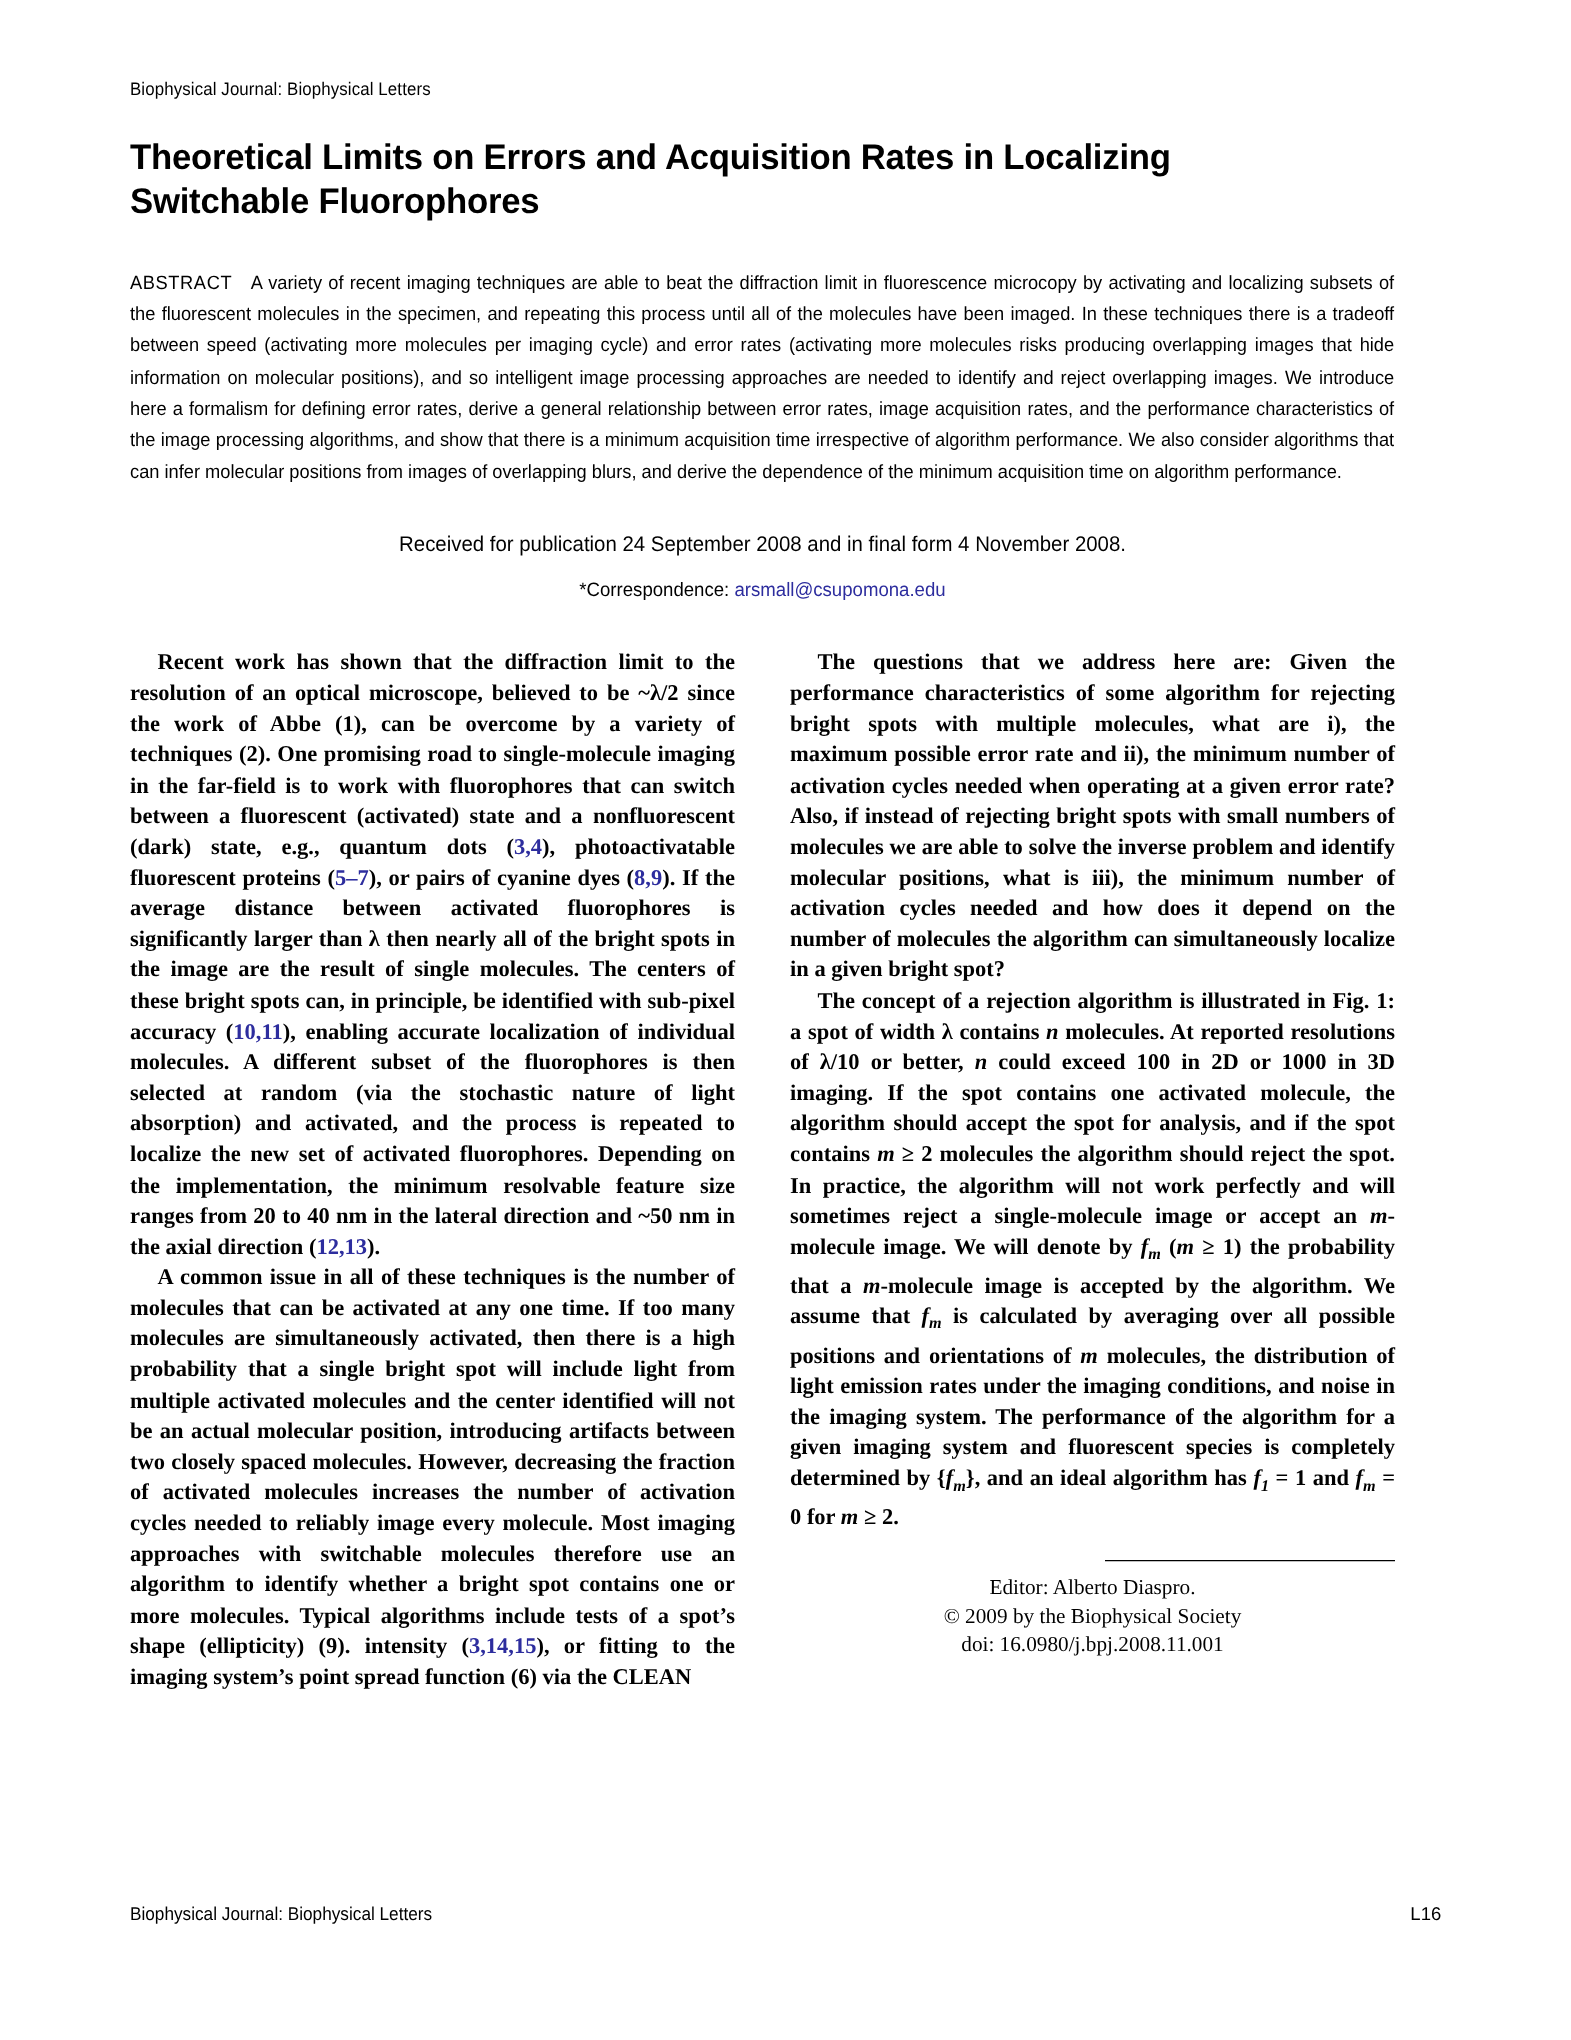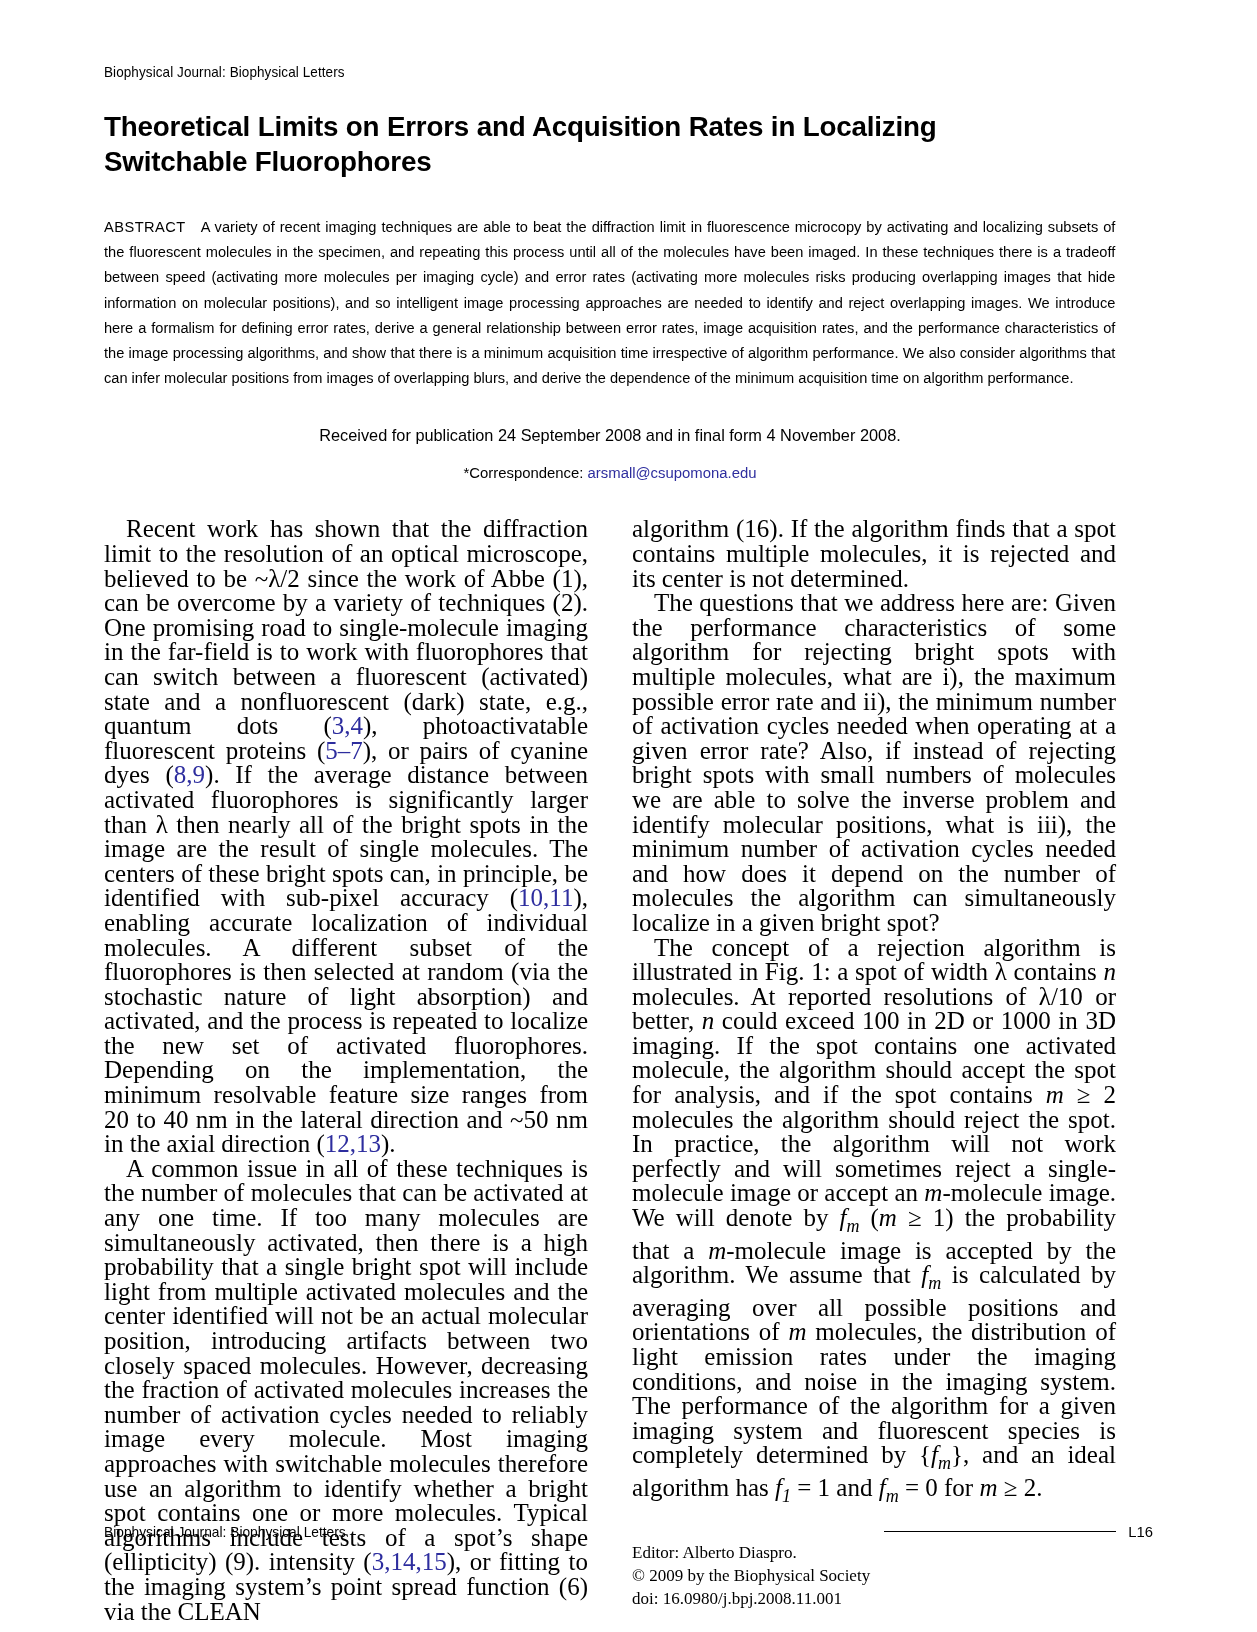--- a/index.html
+++ b/index.html
@@ -113,28 +113,29 @@
     width: 1012px;
   }
   .col {
     width: 484px;
     flex: 0 0 484px;
   }
   .col.left { margin-right: 44px; }
 
   .body-p {
     font-family: "Liberation Serif", serif;
-    font-size: 25px;
+    font-size: 18px;
     line-height: 24.6px;
     color: #000;
     text-align: justify;
     text-indent: 22px;
     margin: 0;
     -webkit-hyphens: none;
     hyphens: none;
+    font-weight: bold;
   }
   .body-p.noindent { text-indent: 0; }
   .ref { color: #2d2d9e; }
   .it { font-style: italic; }
   sub { font-size: 0.72em; font-style: italic; }
 
   
   .footnote-block {
     margin-top: 22px;
   }
@@ -142,21 +143,21 @@
     border: none;
     border-top: 1.3px solid #000;
     width: 232px;
     margin: 0 0 0 252px;
   }
   .footnote-lines {
     font-family: "Liberation Serif", serif;
     font-size: 17px;
     line-height: 23px;
     color: #000;
-    text-align: left;
+    text-align: center;
     margin-top: 9px;
   }
 
   
   .page-footer {
     position: absolute;
     left: 104px;
     right: 104px;
     top: 1524px;
     display: flex;
@@ -184,21 +185,20 @@
     <div class="received">Received for publication 24 September 2008 and in final form 4 November 2008.</div>
 
     <div class="correspondence"><span>*Correspondence:</span> <span class="email">arsmall@csupomona.edu</span></div>
 
     <div class="columns">
       <div class="col left" id="left-column">
           <p class="body-p"><span>Recent work has shown that the diffraction limit to the resolution of an optical microscope, believed to be ~λ/2 since the work of Abbe (1), can be overcome by a variety of techniques (2). One promising road to single-molecule imaging in the far-field is to work with fluorophores that can switch between a fluorescent (activated) state and a nonfluorescent (dark) state, e.g., quantum dots (</span><span class="ref">3,4</span><span>), photoactivatable fluorescent proteins (</span><span class="ref">5–7</span><span>), or pairs of cyanine dyes (</span><span class="ref">8,9</span><span>). If the average distance between activated fluorophores is significantly larger than λ then nearly all of the bright spots in the image are the result of single molecules. The centers of these bright spots can, in principle, be identified with sub-pixel accuracy (</span><span class="ref">10,11</span><span>), enabling accurate localization of individual molecules. A different subset of the fluorophores is then selected at random (via the stochastic nature of light absorption) and activated, and the process is repeated to localize the new set of activated fluorophores. Depending on the implementation, the minimum resolvable feature size ranges from 20 to 40 nm in the lateral direction and ~50 nm in the axial direction (</span><span class="ref">12,13</span><span>).</span></p>
           <p class="body-p"><span>A common issue in all of these techniques is the number of molecules that can be activated at any one time. If too many molecules are simultaneously activated, then there is a high probability that a single bright spot will include light from multiple activated molecules and the center identified will not be an actual molecular position, introducing artifacts between two closely spaced molecules. However, decreasing the fraction of activated molecules increases the number of activation cycles needed to reliably image every molecule. Most imaging approaches with switchable molecules therefore use an algorithm to identify whether a bright spot contains one or more molecules. Typical algorithms include tests of a spot’s shape (ellipticity) (9). intensity (</span><span class="ref">3,14,15</span><span>), or fitting to the imaging system’s point spread function (6) via the CLEAN</span></p>
         </div>
       <div class="col right" id="right-column">
-        <p class="body-p noindent"><span>algorithm (16). If the algorithm finds that a spot contains multiple molecules, it is rejected and its center is not determined.</span></p>
           <p class="body-p"><span>The questions that we address here are: Given the performance characteristics of some algorithm for rejecting bright spots with multiple molecules, what are i), the maximum possible error rate and ii), the minimum number of activation cycles needed when operating at a given error rate? Also, if instead of rejecting bright spots with small numbers of molecules we are able to solve the inverse problem and identify molecular positions, what is iii), the minimum number of activation cycles needed and how does it depend on the number of molecules the algorithm can simultaneously localize in a given bright spot?</span></p>
           <p class="body-p"><span>The concept of a rejection algorithm is illustrated in Fig. 1: a spot of width λ contains </span><span class="it">n</span><span> molecules. At reported resolutions of λ/10 or better, </span><span class="it">n</span><span> could exceed 100 in 2D or 1000 in 3D imaging. If the spot contains one activated molecule, the algorithm should accept the spot for analysis, and if the spot contains </span><span class="it">m</span><span> ≥ 2 molecules the algorithm should reject the spot. In practice, the algorithm will not work perfectly and will sometimes reject a single-molecule image or accept an </span><span class="it">m</span><span>-molecule image. We will denote by </span><span class="it">f</span><sub>m</sub><span> (</span><span class="it">m</span><span> ≥ 1) the probability that a </span><span class="it">m</span><span>-molecule image is accepted by the algorithm. We assume that </span><span class="it">f</span><sub>m</sub><span> is calculated by averaging over all possible positions and orientations of </span><span class="it">m</span><span> molecules, the distribution of light emission rates under the imaging conditions, and noise in the imaging system. The performance of the algorithm for a given imaging system and fluorescent species is completely determined by {</span><span class="it">f</span><sub>m</sub><span>}, and an ideal algorithm has </span><span class="it">f</span><sub>1</sub><span> = 1 and </span><span class="it">f</span><sub>m</sub><span> = 0 for </span><span class="it">m</span><span> ≥ 2.</span></p>
           <div class="footnote-block">
           <hr class="footnote-rule">
           <div class="footnote-lines">
             <div>Editor: Alberto Diaspro.</div>
             <div>© 2009 by the Biophysical Society</div>
             <div>doi: 16.0980/j.bpj.2008.11.001</div>
           </div>
         </div>

